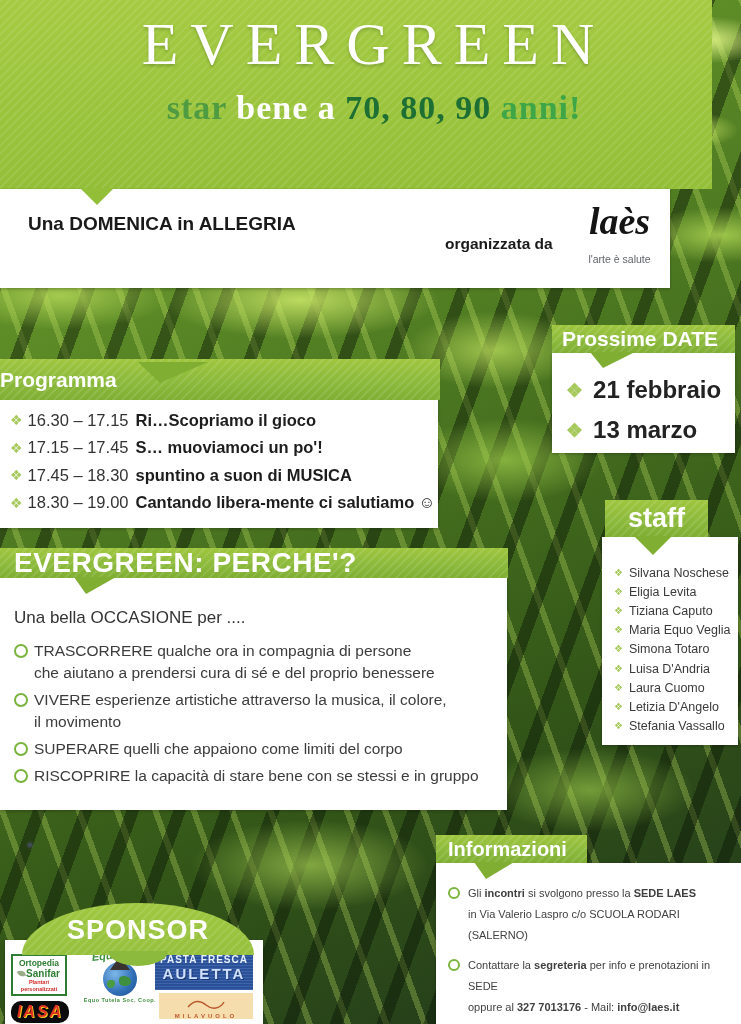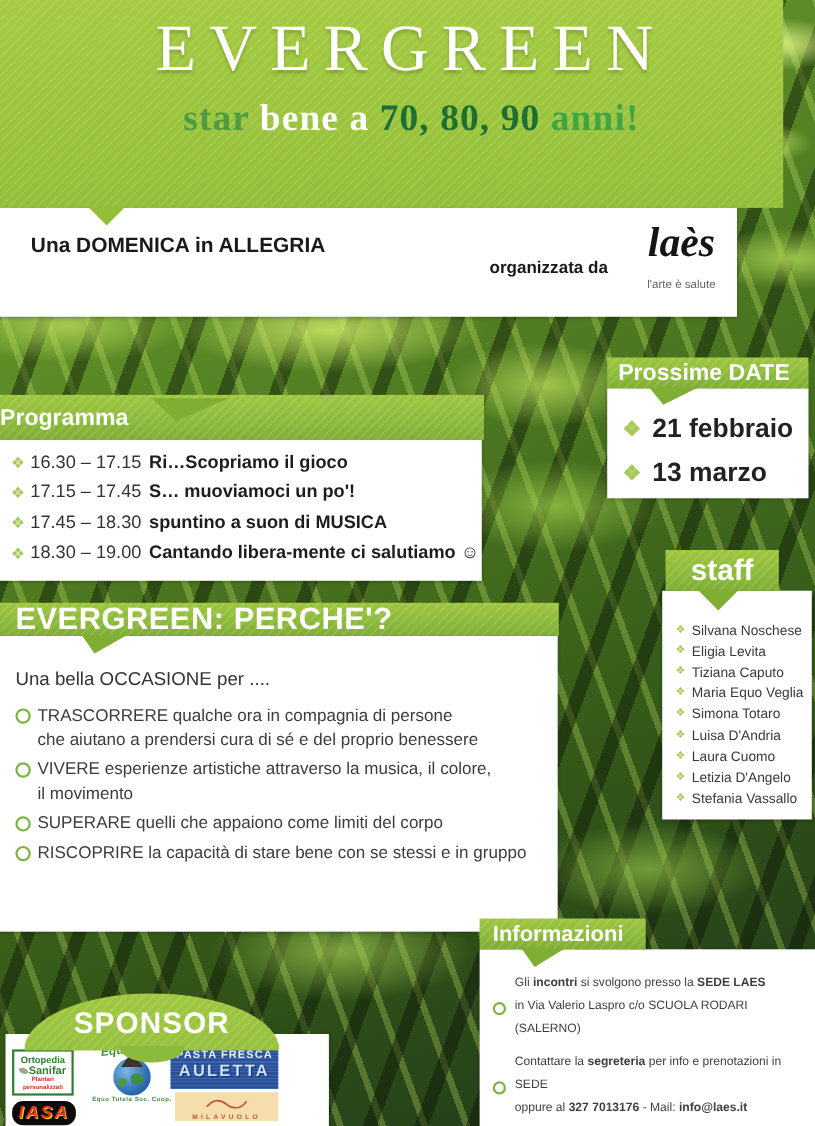--- a/index.html
+++ b/index.html
@@ -71,44 +71,44 @@
   .staff-header{left:605px;top:500px;width:103px;height:37px;font-size:27px;line-height:37px;text-align:center;}
   .staff-notch{left:634px;top:536px;border-left:19px solid transparent;border-right:19px solid transparent;
     border-top:19px solid var(--green_edge);}
   .staff-box{left:602px;top:537px;width:136px;height:208px;padding:26px 0 0 12px;box-sizing:border-box;}
   .staff-item{display:flex;align-items:center;height:19.2px;font-size:12.5px;color:#3a3a3a;}
   .staff-item .diamond{font-size:10px;margin-right:6px;}
   
   .perche-header{left:0;top:548px;width:508px;height:30px;font-size:28px;line-height:30px;padding-left:14px;box-sizing:border-box;letter-spacing:.5px;}
   .perche-notch{left:74px;top:577px;border-left:12px solid transparent;border-right:30px solid transparent;
     border-top:17px solid var(--green_edge);}
-  .perche-box{left:0;top:578px;width:507px;height:269px;padding:30px 0 0 14px;box-sizing:border-box;}
+  .perche-box{left:0;top:578px;width:507px;height:232px;padding:30px 0 0 14px;box-sizing:border-box;}
   .perche-intro{font-size:17px;color:#333;margin-bottom:12px;}
   .per-item{display:flex;margin-bottom:5px;}
   .per-item .ring{width:10px;height:10px;margin:4px 6px 0 0;}
   .per-lines{font-size:15.5px;line-height:22px;color:#3c3c3c;}
   
   .info-header{left:436px;top:835px;width:151px;height:28px;font-size:20px;line-height:28px;padding-left:12px;box-sizing:border-box;}
   .info-notch{left:474px;top:862px;border-left:12px solid transparent;border-right:28px solid transparent;
     border-top:17px solid var(--green_edge);}
   .info-box{left:436px;top:863px;width:305px;height:161px;padding:20px 0 0 12px;box-sizing:border-box;}
-  .info-item{display:flex;margin-bottom:9px;align-items:center;}
+  .info-item{display:flex;margin-bottom:9px;}
   .info-item .ring{width:8px;height:8px;margin:4px 8px 0 0;}
   .info-lines{font-size:11px;line-height:21px;color:#3f3f3f;}
   
   .sponsor-arch-wrap{position:absolute;left:22px;top:903px;width:232px;height:52px;overflow:hidden;z-index:4;}
   .sponsor-arch{position:absolute;left:0;top:0;width:232px;height:104px;border-radius:50%;
     background-image:repeating-linear-gradient(135deg, rgba(255,255,255,.10) 0 2px, rgba(255,255,255,0) 2px 6px),
                      linear-gradient(180deg,#a0c840,#8cba3c);}
   .sponsor-title{position:absolute;left:0;top:12px;width:232px;text-align:center;z-index:1;
     font-size:27px;font-weight:bold;color:#fff;letter-spacing:1px;}
   .sponsor-dip{position:absolute;left:108px;top:951px;width:60px;height:15px;z-index:4;
     background:#8cba3c;border-radius:0 0 30px 30px / 0 0 15px 15px;}
   .sponsor-band{position:absolute;left:5px;top:940px;width:258px;height:84px;background:#fff;z-index:3;
-    box-shadow:0 1px 3px rgba(0,0,0,.25);padding-left:36px;}
+    box-shadow:0 1px 3px rgba(0,0,0,.25);}
   .sanifar{position:absolute;left:6px;top:14px;width:56px;height:42px;border:2px solid var(--sanifar_green);
     background:#fff;text-align:center;box-sizing:border-box;padding-top:2px;}
   .sanifar-l1{font-size:8.5px;font-weight:bold;color:var(--sanifar_green);}
   .sanifar-l2{font-size:10px;font-weight:bold;color:var(--sanifar_green);display:flex;align-items:center;justify-content:center;gap:1px;}
   .leaf{width:7px;height:7px;background:#97ab86;border-radius:0 80% 0 80%;transform:rotate(-25deg);display:inline-block;}
   .sanifar-l3,.sanifar-l4{font-size:5.5px;font-weight:bold;color:var(--sanifar_red);line-height:6.5px;}
   .iasa{position:absolute;left:6px;top:61px;width:58px;height:22px;background:#0b0b0b;
     display:flex;align-items:center;justify-content:center;border-radius:10px;}
   .iasa-text{font-size:16px;font-weight:bold;font-style:italic;color:var(--iasa_red);letter-spacing:2px;
     text-shadow:1px 1px 0 var(--iasa_yellow);}

